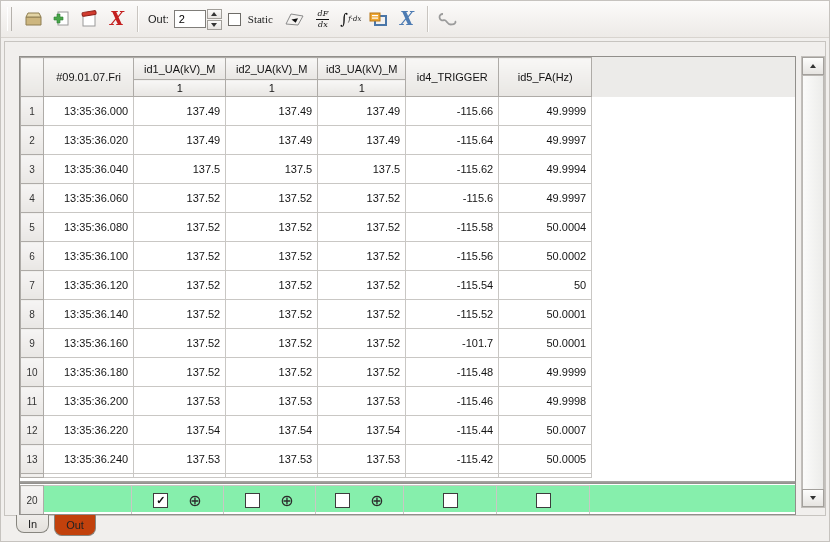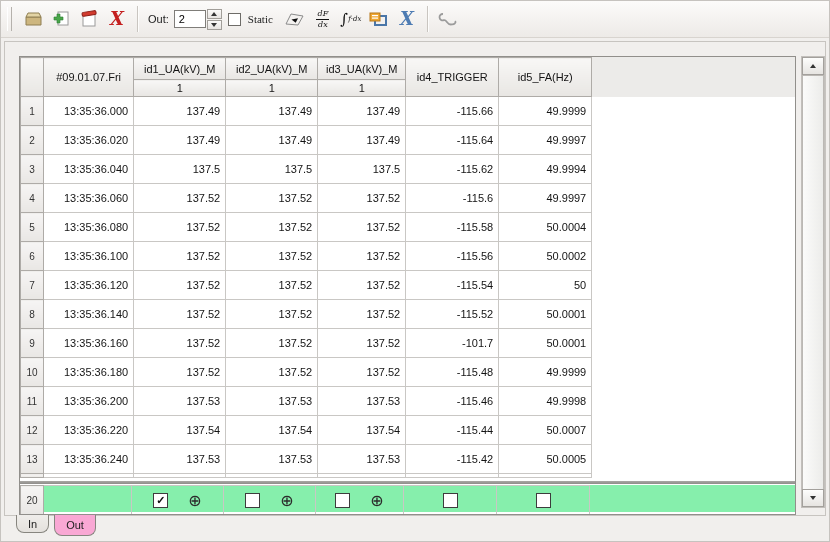--- a/index.html
+++ b/index.html
@@ -75,21 +75,21 @@
   .varrow.down{bottom:0;}
   .vthumb{position:absolute;left:0;top:18px;width:20px;height:calc(100% - 36px);background:linear-gradient(90deg,#fbfbfa,#ececea);border:1px solid #bbb8b4;cursor:pointer;}
   
   .tabs{position:absolute;left:16px;top:515px;display:flex;align-items:flex-start;}
   .tab{
     height:17px;padding:0 11px;margin-right:5px;
     background:linear-gradient(#efedea,#e4e1dd);
     border:1px solid #87857f;border-top:none;border-radius:0 0 8px 8px;
     display:flex;align-items:center;font-size:11px;color:#222;cursor:pointer;
   }
-  .tab.active{height:20px;background:#f9a8d4;z-index:2;}
+  .tab.active{height:20px;background:#c2410c;z-index:2;}
 </style>
 </head>
 <body>
 
 <div class="toolbar">
   <div class="grip"></div>
 
   <button class="tbtn">
     <svg width="19" height="16" viewBox="0 0 19 16">
       <path d="M2 6 L17 6 L17 14 L2 14 Z" fill="#cdb67f" stroke="#8f7f52"></path>

